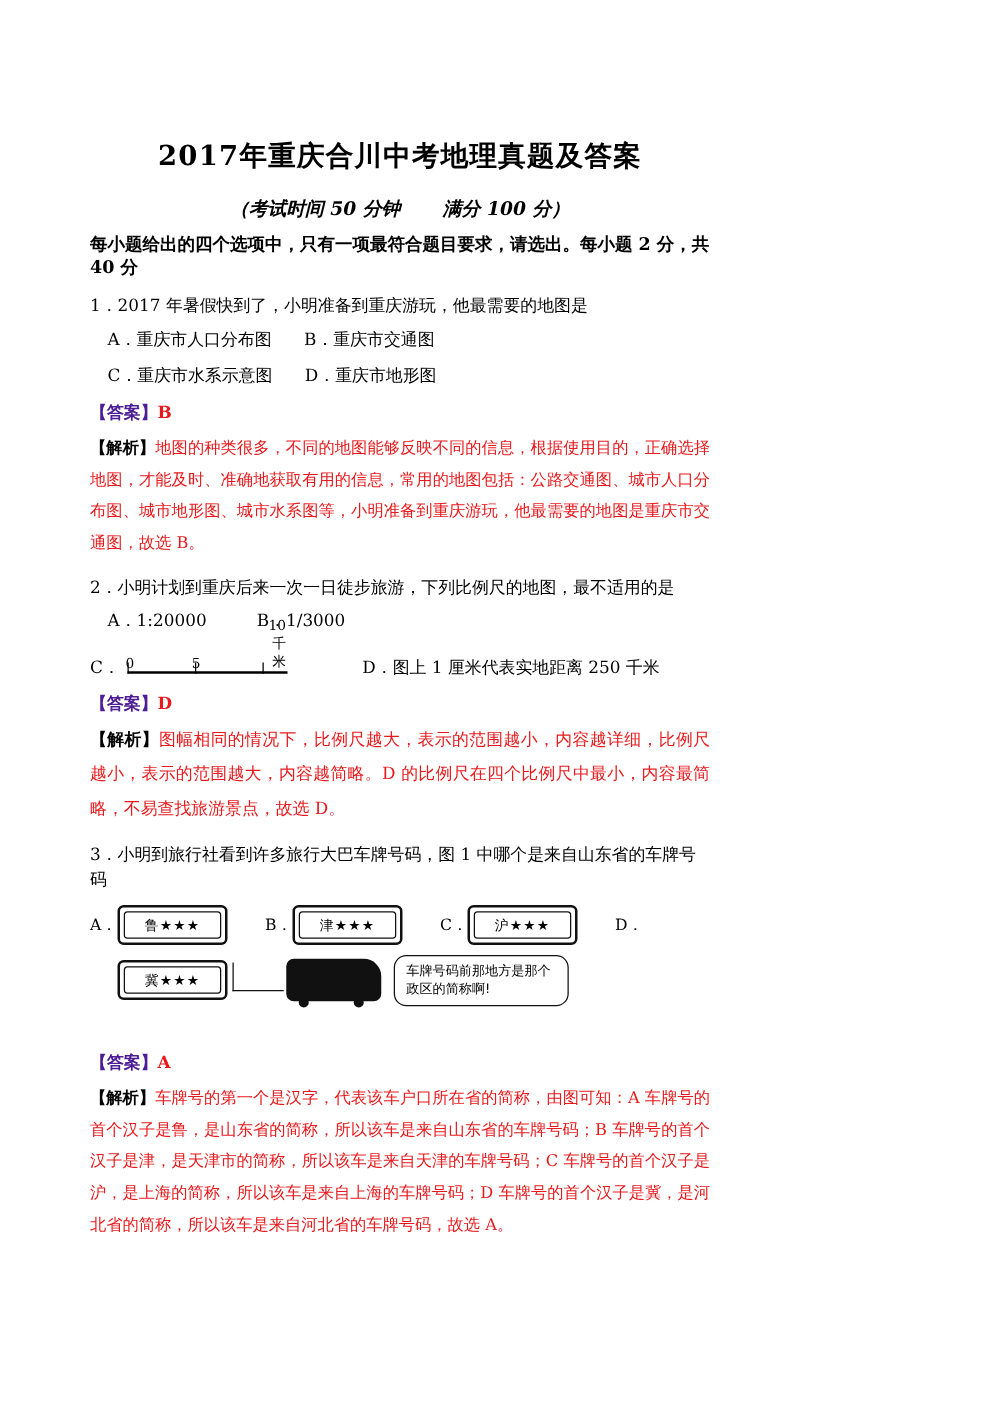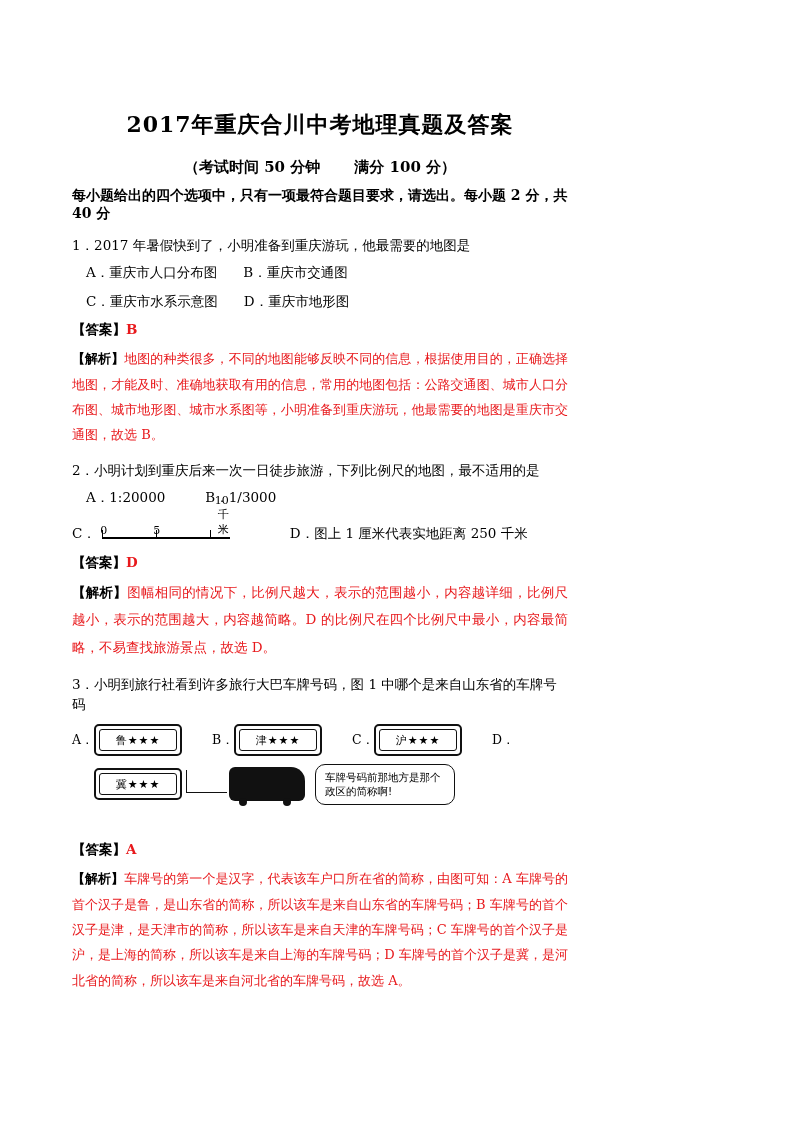--- a/index.html
+++ b/index.html
@@ -29,20 +29,21 @@
     letter-spacing: 1px;
     margin: 10px 0 0 0;
     font-family: "DejaVu Serif", serif;
   }
   .subtitle {
     text-align: center;
     font-size: 15px;
     font-weight: bold;
     margin: 18px 0 0 0;
     font-family: "DejaVu Serif", serif;
+    font-style: italic;
   }
   .subtitle .gap { display:inline-block; width: 34px; }
   .section-head {
     text-align: center;
     font-size: 14px;
     font-weight: bold;
     margin: 12px 0 0 0;
     font-family: "DejaVu Serif", serif;
   }
   .section-head .gap { display:inline-block; width: 12px; }
@@ -68,21 +69,21 @@
   .opts .o { display: inline-block; }
   .opt-gap-sm { display:inline-block; width: 26px; }
   .opt-gap-md { display:inline-block; width: 40px; }
   .answer {
     font-size: 13.5px;
     color: #e8191c;
     font-weight: bold;
     margin: 9px 0 0 0;
     font-family: "DejaVu Serif", serif;
   }
-  .answer .tag { color: #000000; }
+  .answer .tag { color: #4c1d95; }
   .analysis {
     font-size: 13px;
     color: #e8191c;
     margin: 7px 0 0 0;
     line-height: 1.95;
     text-align: justify;
     font-family: "DejaVu Serif", serif;
   }
   .analysis .tag { color: #000; font-weight: bold; }
   .analysis.big { font-size: 13.5px; line-height: 2.05; }

